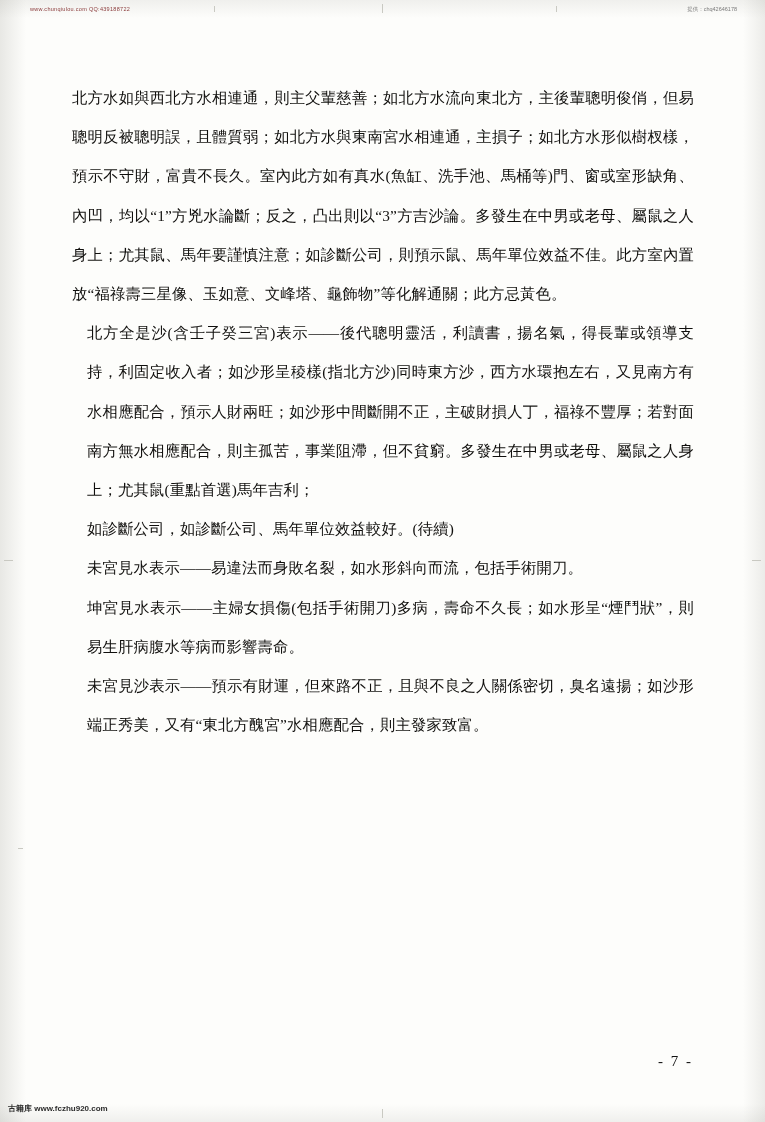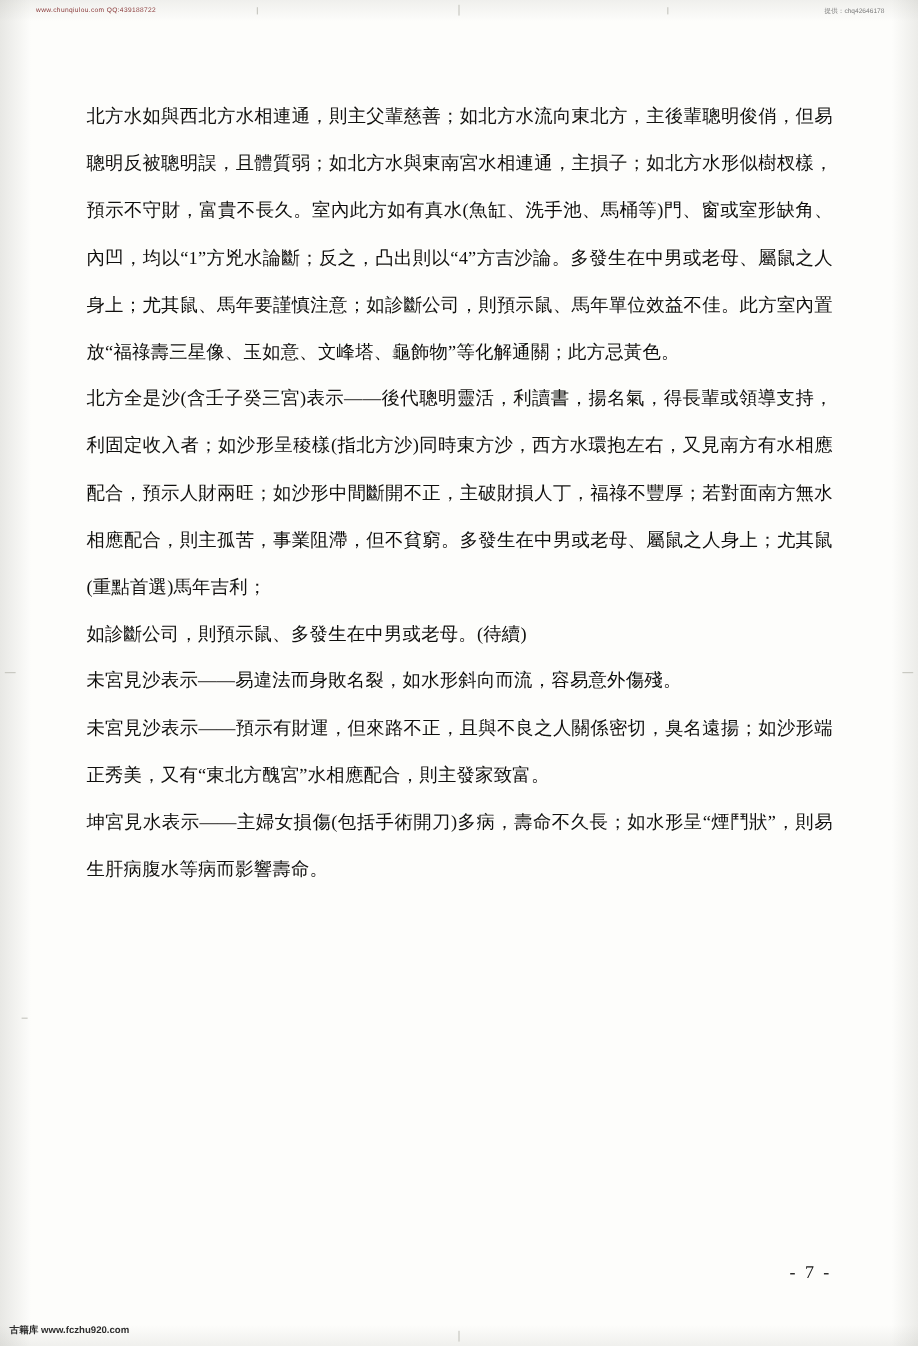--- a/index.html
+++ b/index.html
@@ -82,20 +82,21 @@
     font-size: 15.3px;
     line-height: 39.2px;
     text-align: justify;
     text-justify: inter-ideograph;
     letter-spacing: 0.2px;
     margin: 0;
     color: #100f0d;
   }
   .para + .para {
     margin-top: 0px;
+    margin-left: 15px;
   }
 
   .page-number {
     position: absolute;
     right: 72px;
     bottom: 52px;
     font-size: 15px;
     letter-spacing: 2px;
     color: #111;
     font-family: "Liberation Serif", serif;
@@ -111,24 +112,24 @@
 
   <div class="tick v" style="left:382px; top:4px;"></div>
   <div class="tick v" style="left:382px; bottom:4px;"></div>
   <div class="tick h" style="left:4px; top:560px;"></div>
   <div class="tick h" style="right:4px; top:560px;"></div>
   <div class="tick v" style="left:214px; top:6px; height:6px;"></div>
   <div class="tick v" style="left:556px; top:6px; height:6px;"></div>
   <div class="tick h" style="left:18px; top:848px; width:5px;"></div>
 
   <div class="content">
-    <p class="para">北方水如與西北方水相連通，則主父輩慈善；如北方水流向東北方，主後輩聰明俊俏，但易聰明反被聰明誤，且體質弱；如北方水與東南宮水相連通，主損子；如北方水形似樹杈樣，預示不守財，富貴不長久。室內此方如有真水(魚缸、洗手池、馬桶等)門、窗或室形缺角、內凹，均以“1”方兇水論斷；反之，凸出則以“4”方吉沙論。多發生在中男或老母、屬鼠之人身上；尤其鼠、馬年要謹慎注意；如診斷公司，則預示鼠、馬年單位效益不佳。此方室內置放“福祿壽三星像、玉如意、文峰塔、龜飾物”等化解通關；此方忌黃色。</p>
+    <p class="para">北方水如與西北方水相連通，則主父輩慈善；如北方水流向東北方，主後輩聰明俊俏，但易聰明反被聰明誤，且體質弱；如北方水與東南宮水相連通，主損子；如北方水形似樹杈樣，預示不守財，富貴不長久。室內此方如有真水(魚缸、洗手池、馬桶等)門、窗或室形缺角、內凹，均以“1”方兇水論斷；反之，凸出則以“3”方吉沙論。多發生在中男或老母、屬鼠之人身上；尤其鼠、馬年要謹慎注意；如診斷公司，則預示鼠、馬年單位效益不佳。此方室內置放“福祿壽三星像、玉如意、文峰塔、龜飾物”等化解通關；此方忌黃色。</p>
     <p class="para">北方全是沙(含壬子癸三宮)表示——後代聰明靈活，利讀書，揚名氣，得長輩或領導支持，利固定收入者；如沙形呈稜樣(指北方沙)同時東方沙，西方水環抱左右，又見南方有水相應配合，預示人財兩旺；如沙形中間斷開不正，主破財損人丁，福祿不豐厚；若對面南方無水相應配合，則主孤苦，事業阻滯，但不貧窮。多發生在中男或老母、屬鼠之人身上；尤其鼠(重點首選)馬年吉利；</p>
-    <p class="para">如診斷公司，則預示鼠、多發生在中男或老母。(待續)</p>
-    <p class="para">未宮見沙表示——易違法而身敗名裂，如水形斜向而流，容易意外傷殘。</p>
+    <p class="para">如診斷公司，如診斷公司、馬年單位效益較好。(待續)</p>
+    <p class="para">未宮見水表示——易違法而身敗名裂，如水形斜向而流，包括手術開刀。</p>
+    <p class="para">坤宮見水表示——主婦女損傷(包括手術開刀)多病，壽命不久長；如水形呈“煙鬥狀”，則易生肝病腹水等病而影響壽命。</p>
     <p class="para">未宮見沙表示——預示有財運，但來路不正，且與不良之人關係密切，臭名遠揚；如沙形端正秀美，又有“東北方醜宮”水相應配合，則主發家致富。</p>
-    <p class="para">坤宮見水表示——主婦女損傷(包括手術開刀)多病，壽命不久長；如水形呈“煙鬥狀”，則易生肝病腹水等病而影響壽命。</p>
   </div>
 
   <div class="page-number">- 7 -</div>
 
   <div class="watermark-bottom-left">古籍库 www.fczhu920.com</div>
 </div>
 
 </body></html>

